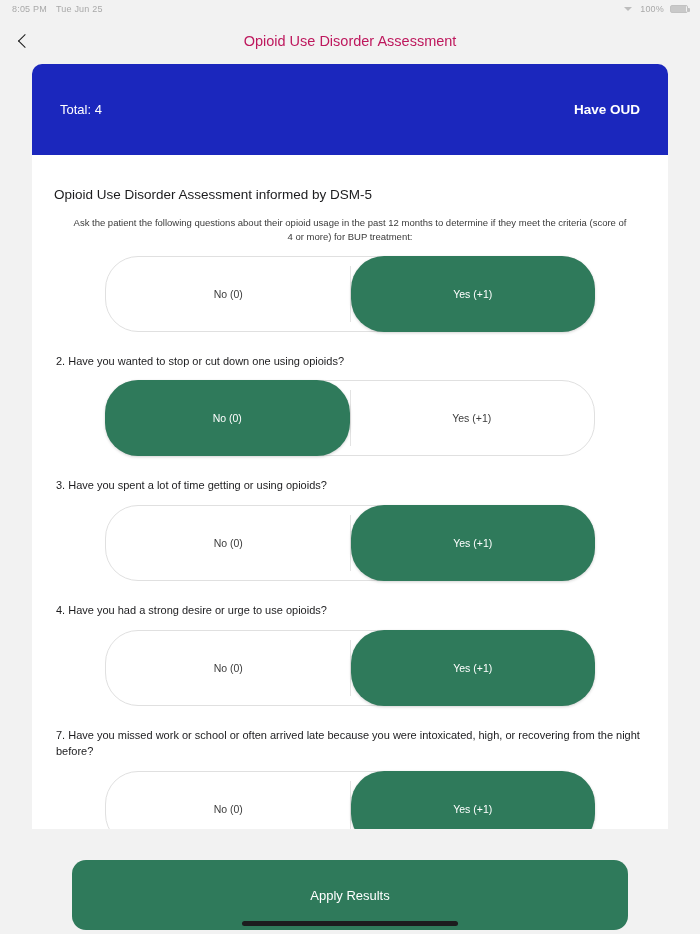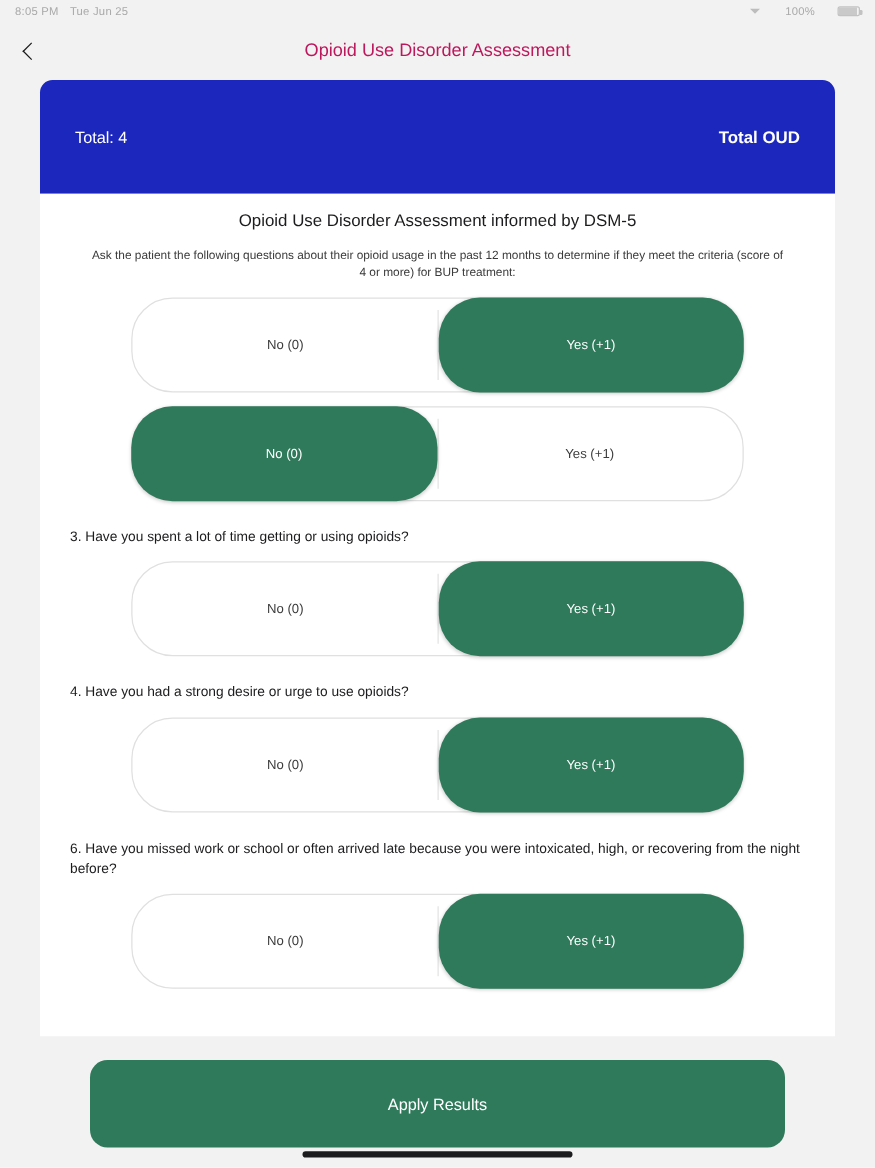--- a/index.html
+++ b/index.html
@@ -23,21 +23,21 @@
     height: 18px;
     background: #f2f2f2;
     display: flex;
     align-items: center;
     padding: 0 12px;
     font-size: 9px;
     color: #a9a9a9;
     letter-spacing: 0.2px;
   }
   .statusbar .sb-left { display: flex; gap: 9px; align-items: center; }
-  .statusbar .sb-right { margin-left: auto; display: flex; gap: 18px; align-items: center; }
+  .statusbar .sb-right { margin-left: auto; display: flex; gap: 6px; align-items: center; }
   .wifi-icon {
     display: inline-block;
     width: 10px; height: 7px;
     position: relative;
   }
   .wifi-icon::before{
     content:"";
     position:absolute; left:0; top:1px;
     border: 4px solid transparent;
     border-top-color:#bdbdbd;
@@ -102,24 +102,23 @@
   
   .card {
     margin: 0 32px;
     background: #ffffff;
     height: 674px;
     overflow: hidden;
     position: relative;
     padding: 0 22px;
   }
   .card-title {
-    text-align: center;
     font-size: 13.5px;
     color: #1c1c1e;
-    padding-top: 14px;
+    padding-top: 32px;
   }
   .card-instructions {
     text-align: center;
     font-size: 9.5px;
     color: #3a3a3a;
     line-height: 1.5;
     padding: 14px 18px 0 18px;
   }
   .question {
     font-size: 11px;
@@ -171,21 +170,21 @@
     margin: -1px 0;
     height: calc(100% + 2px);
   }
   .seg-opt.selected.left  { margin-left: -1px; }
   .seg-opt.selected.right { margin-right: -1px; }
 
   
   .apply-wrap {
     position: absolute;
     left: 0; right: 0;
-    bottom: 16px;
+    bottom: 4px;
     height: 82px;
     background: #f2f2f2;
     display: flex;
     justify-content: center;
     padding-top: 12px;
   }
   .apply-btn {
     width: 556px;
     height: 70px;
     background: #2f7a5b;
@@ -228,54 +227,55 @@
 
   <div class="navbar">
     <div class="back-btn">
       <span class="chev"></span>
     </div>
     <div class="nav-title">Opioid Use Disorder Assessment</div>
   </div>
 
   <div class="banner">
     <span class="banner-total">Total: 4</span>
-    <span class="banner-sev">Total OUD</span>
+    <span class="banner-sev">Have OUD</span>
   </div>
 
   <div class="card">
     <div class="card-title">Opioid Use Disorder Assessment informed by DSM-5</div>
     <div class="card-instructions">Ask the patient the following questions about their opioid usage in the past 12 months to determine if they meet the criteria (score of 4 or more) for BUP treatment:</div>
 
     <div class="segmented">
       <div class="seg-divider"></div>
       <div class="seg-opt left">No (0)</div>
       <div class="seg-opt right selected">Yes (+1)</div>
     </div>
 
+    <div class="question">2. Have you wanted to stop or cut down one using opioids?</div>
     <div class="segmented">
       <div class="seg-divider"></div>
       <div class="seg-opt left selected">No (0)</div>
       <div class="seg-opt right">Yes (+1)</div>
     </div>
 
     <div class="question">3. Have you spent a lot of time getting or using opioids?</div>
     <div class="segmented">
       <div class="seg-divider"></div>
       <div class="seg-opt left">No (0)</div>
       <div class="seg-opt right selected">Yes (+1)</div>
     </div>
 
     <div class="question">4. Have you had a strong desire or urge to use opioids?</div>
     <div class="segmented">
       <div class="seg-divider"></div>
       <div class="seg-opt left">No (0)</div>
       <div class="seg-opt right selected">Yes (+1)</div>
     </div>
 
-    <div class="question">6. Have you missed work or school or often arrived late because you were intoxicated, high, or recovering from the night before?</div>
+    <div class="question">7. Have you missed work or school or often arrived late because you were intoxicated, high, or recovering from the night before?</div>
     <div class="segmented">
       <div class="seg-divider"></div>
       <div class="seg-opt left">No (0)</div>
       <div class="seg-opt right selected">Yes (+1)</div>
     </div>
   </div>
 
   <div class="apply-wrap">
     <div class="apply-btn">Apply Results</div>
   </div>

